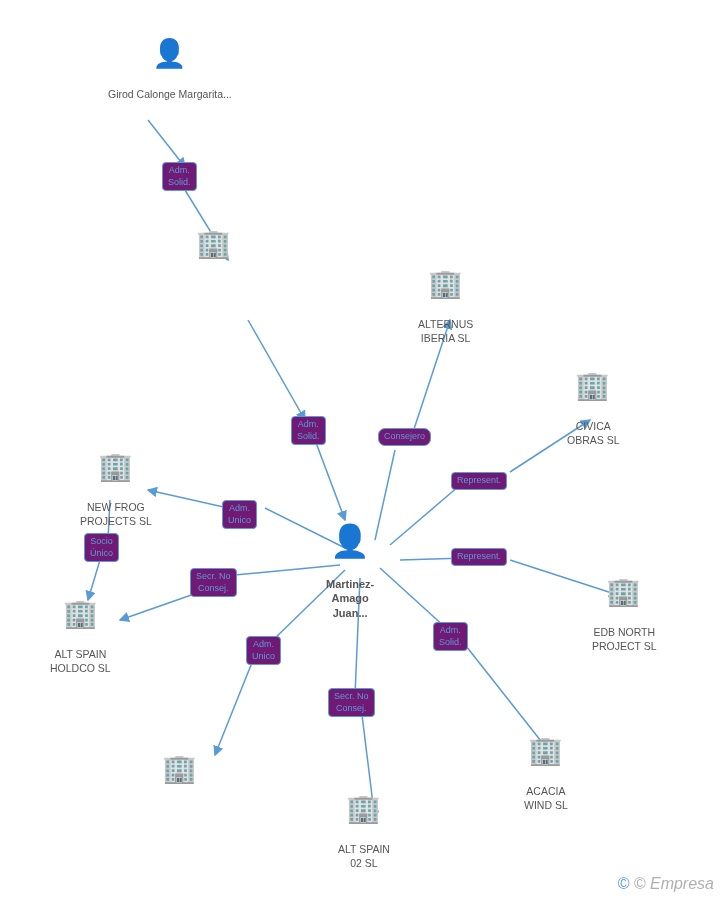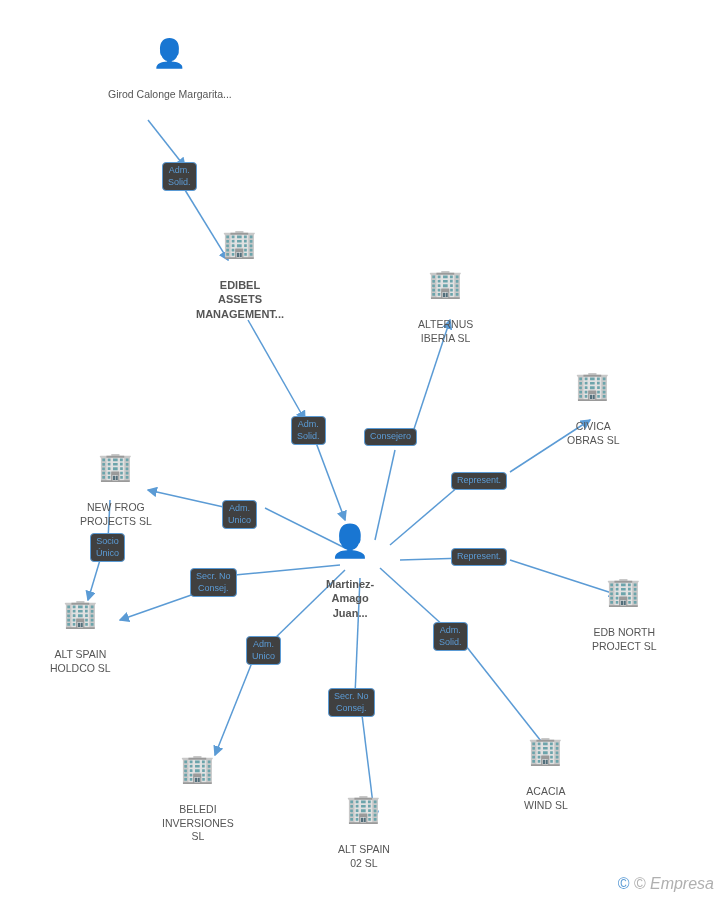--- a/index.html
+++ b/index.html
@@ -47,21 +47,21 @@
       margin-top: 20px;
       line-height: 1.3;
       white-space: nowrap;
     }
     .node-label.bold {
       font-weight: bold;
       font-size: 11px;
     }
     .badge {
       position: absolute;
-      background: #404040;
+      background: #701a75;
       border: 1.5px solid #5b9bd5;
       border-radius: 4px;
       color: #5b9bd5;
       font-size: 9px;
       padding: 2px 5px;
       text-align: center;
       white-space: nowrap;
       line-height: 1.3;
     }
     .watermark {
@@ -126,33 +126,32 @@
 Calonge
 Margarita...</span>
   </div>
 
   <div class="badge" style="left:162px; top:162px;">
     Adm.<br>Solid.
   </div>
 
   <div class="node" style="left:196px; top:230px;">
     <span class="building-icon orange">🏢</span>
-    <span class="node-label bold">EDIBEL<br>ASSETS<br>MANAGEMENT...</span>
   </div>
 
   <div class="badge" style="left:291px; top:416px;">
     Adm.<br>Solid.
   </div>
 
   <div class="node" style="left:418px; top:270px;">
     <span class="building-icon gray">🏢</span>
     <span class="node-label">ALTERNUS<br>IBERIA SL</span>
   </div>
 
-  <div class="badge" style="left:364px; top:428px;">
+  <div class="badge" style="left:378px; top:428px;border-radius:7px;">
     Consejero
   </div>
 
   <div class="node" style="left:567px; top:372px;">
     <span class="building-icon gray">🏢</span>
     <span class="node-label">CIVICA<br>OBRAS SL</span>
   </div>
 
   <div class="badge" style="left:451px; top:472px;">
     Represent.
@@ -174,40 +173,39 @@
 
   <div class="node" style="left:80px; top:453px;">
     <span class="building-icon gray">🏢</span>
     <span class="node-label">NEW FROG<br>PROJECTS SL</span>
   </div>
 
   <div class="badge" style="left:222px; top:500px;">
     Adm.<br>Unico
   </div>
 
-  <div class="badge" style="left:90px; top:533px;">
+  <div class="badge" style="left:84px; top:533px;">
     Socio<br>Único
   </div>
 
   <div class="node" style="left:50px; top:600px;">
     <span class="building-icon gray">🏢</span>
     <span class="node-label">ALT SPAIN<br>HOLDCO SL</span>
   </div>
 
   <div class="badge" style="left:190px; top:568px;">
     Secr. No<br>Consej.
   </div>
 
   <div class="badge" style="left:246px; top:636px;">
     Adm.<br>Unico
   </div>
 
   <div class="node" style="left:162px; top:755px;">
     <span class="building-icon gray">🏢</span>
-    <span class="node-label">BELEDI<br>INVERSIONES<br>SL</span>
   </div>
 
   <div class="badge" style="left:328px; top:688px;">
     Secr. No<br>Consej.
   </div>
 
   <div class="node" style="left:338px; top:795px;">
     <span class="building-icon gray">🏢</span>
     <span class="node-label">ALT SPAIN<br>02 SL</span>
   </div>

